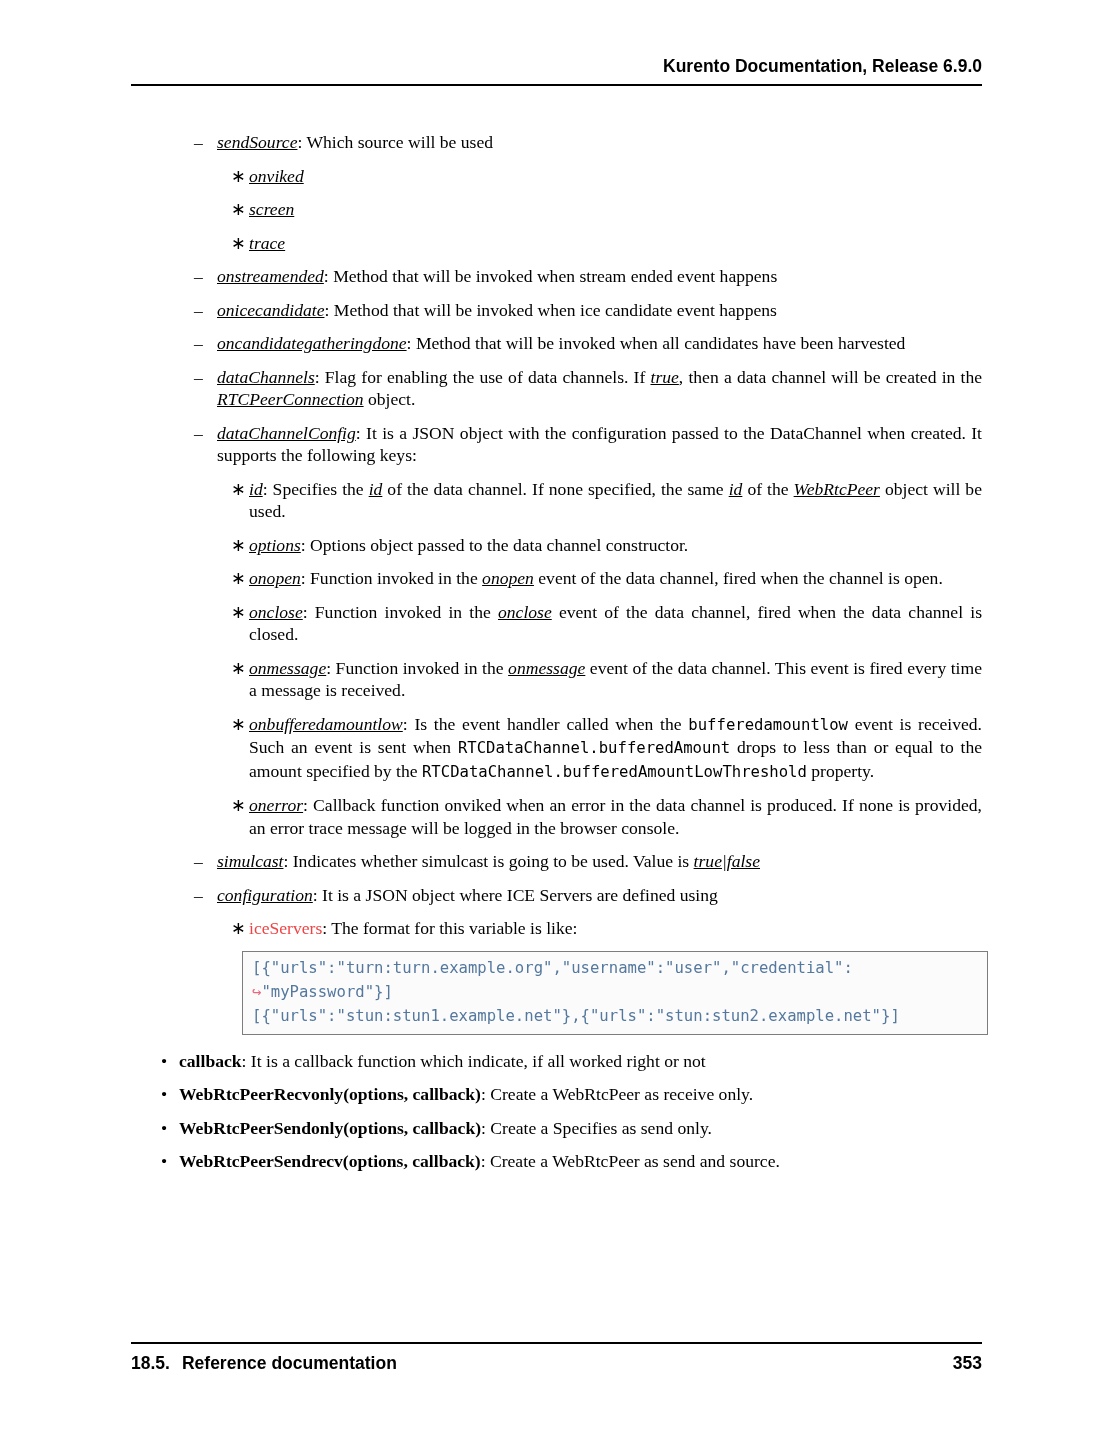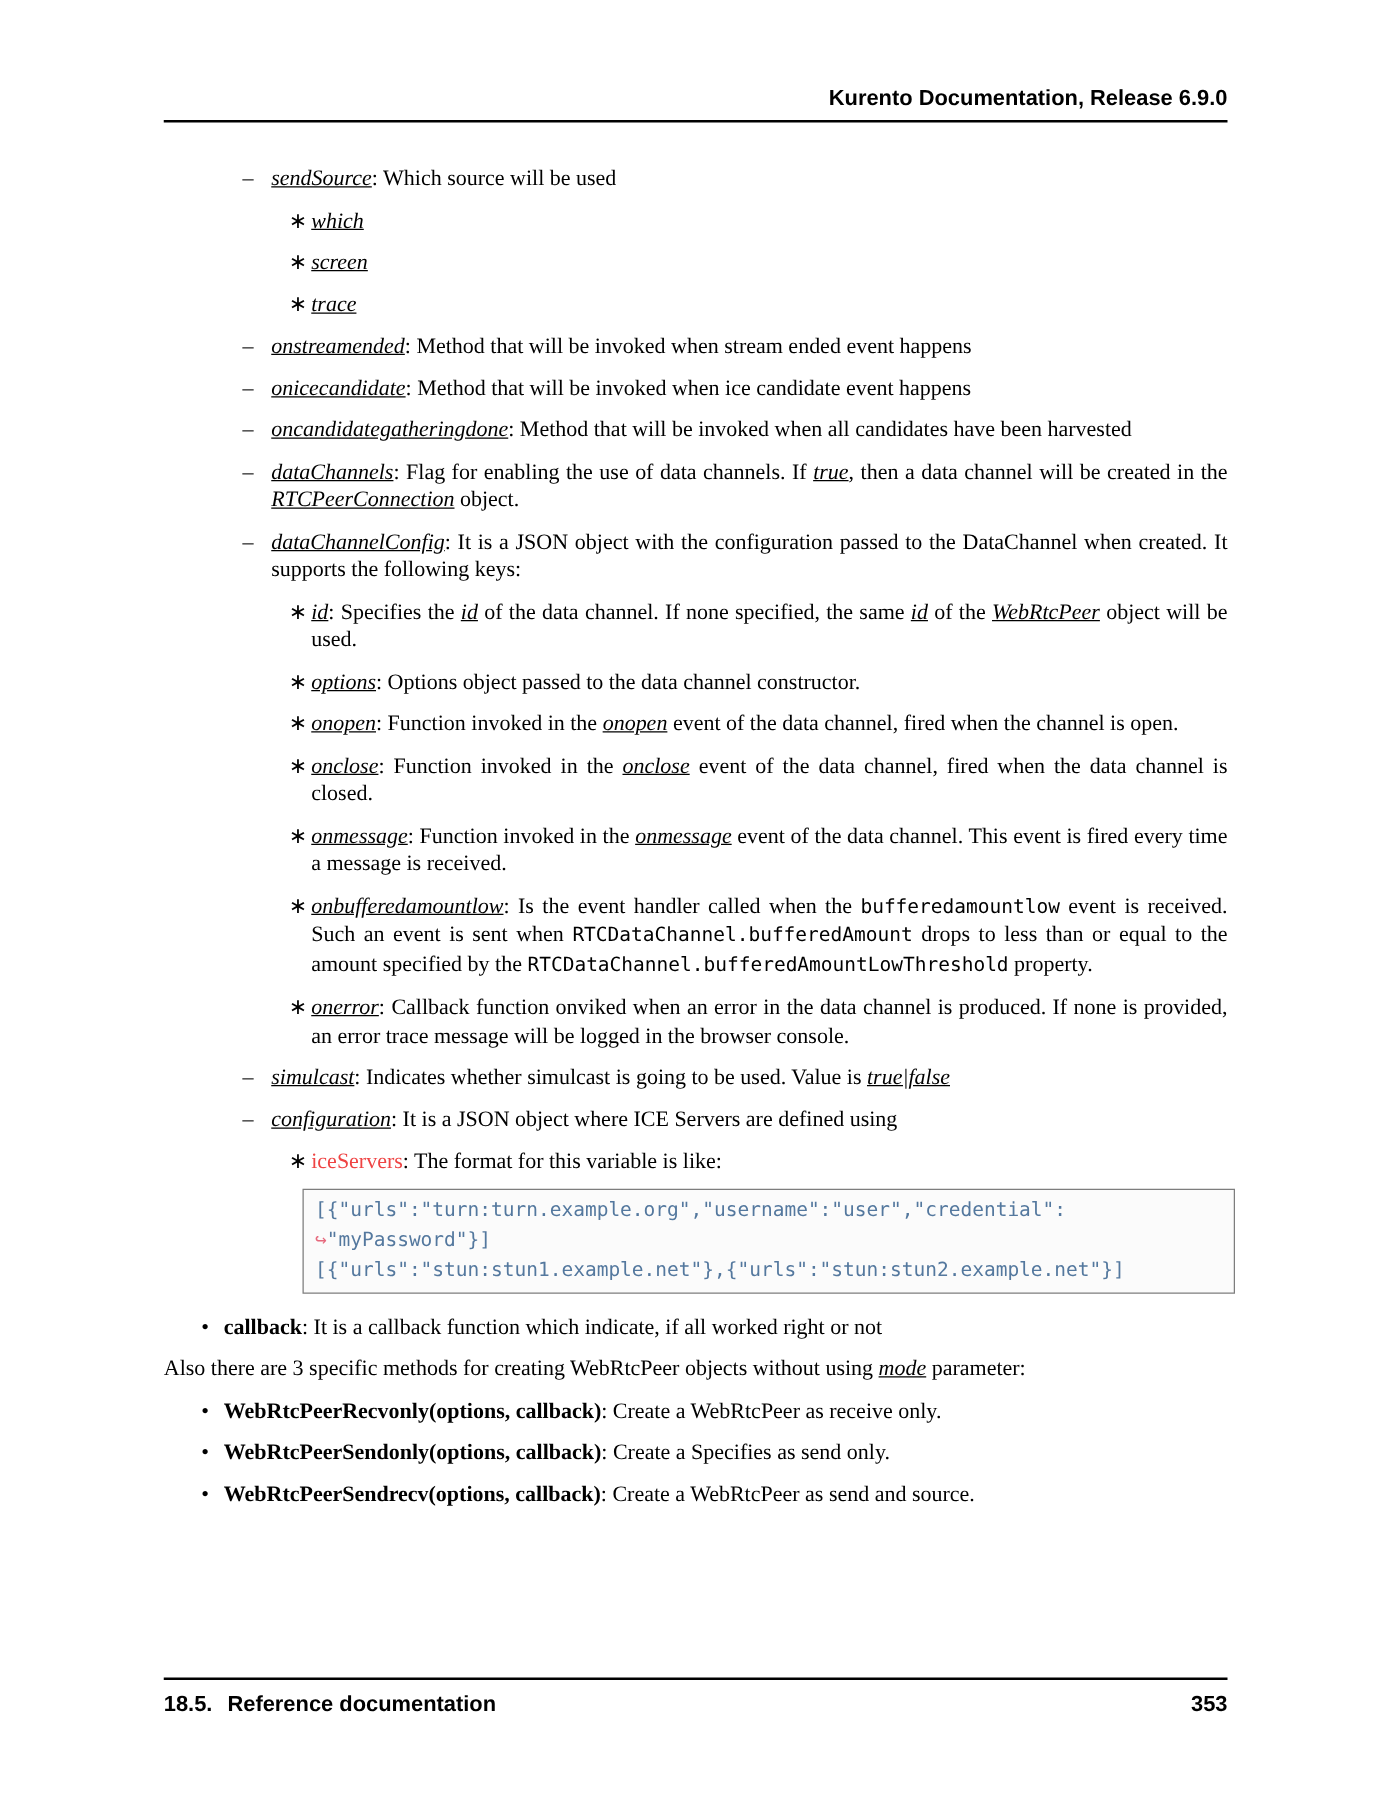--- a/index.html
+++ b/index.html
@@ -7,21 +7,21 @@
     position: relative;
     width: 1113px;
     height: 1440px;
     background: #ffffff;
     font-family: "Liberation Serif", serif;
     color: #000000;
     overflow: hidden;
   }
   .header {
     position: absolute;
-    top: 68px;
+    top: 56px;
     left: 131px;
     width: 851px;
     text-align: right;
     font-family: "Liberation Sans", sans-serif;
     font-weight: bold;
     font-size: 17.5px;
     padding-bottom: 7px;
     border-bottom: 2px solid #000000;
   }
   .main {
@@ -84,21 +84,21 @@
 </head>
 <body>
 
 <div class="page">
   <div class="header">
     <span>Kurento Documentation, Release 6.9.0</span>
   </div>
 
   <div class="main">
       <div class="item dash"><span class="marker">–</span><em>sendSource</em><span>: Which source will be used</span></div>
-      <div class="item ast"><span class="marker">∗</span><em>which</em></div>
+      <div class="item ast"><span class="marker">∗</span><em>onviked</em></div>
       <div class="item ast"><span class="marker">∗</span><em>screen</em></div>
       <div class="item ast"><span class="marker">∗</span><em>trace</em></div>
       <div class="item dash"><span class="marker">–</span><em>onstreamended</em><span>: Method that will be invoked when stream ended event happens</span></div>
       <div class="item dash"><span class="marker">–</span><em>onicecandidate</em><span>: Method that will be invoked when ice candidate event happens</span></div>
       <div class="item dash"><span class="marker">–</span><em>oncandidategatheringdone</em><span>: Method that will be invoked when all candidates have been harvested</span></div>
       <div class="item dash"><span class="marker">–</span><em>dataChannels</em><span>: Flag for enabling the use of data channels. If </span><em>true</em><span>, then a data channel will be created in the </span><em>RTCPeerConnection</em><span> object.</span></div>
       <div class="item dash"><span class="marker">–</span><em>dataChannelConfig</em><span>: It is a JSON object with the configuration passed to the DataChannel when created. It supports the following keys:</span></div>
       <div class="item ast"><span class="marker">∗</span><em>id</em><span>: Specifies the </span><em>id</em><span> of the data channel. If none specified, the same </span><em>id</em><span> of the </span><em>WebRtcPeer</em><span> object will be used.</span></div>
       <div class="item ast"><span class="marker">∗</span><em>options</em><span>: Options object passed to the data channel constructor.</span></div>
       <div class="item ast"><span class="marker">∗</span><em>onopen</em><span>: Function invoked in the </span><em>onopen</em><span> event of the data channel, fired when the channel is open.</span></div>
@@ -108,21 +108,20 @@
       <div class="item ast"><span class="marker">∗</span><em>onerror</em><span>: Callback function onviked when an error in the data channel is produced. If none is provided, an error trace message will be logged in the browser console.</span></div>
       <div class="item dash"><span class="marker">–</span><em>simulcast</em><span>: Indicates whether simulcast is going to be used. Value is </span><em>true|false</em></div>
       <div class="item dash"><span class="marker">–</span><em>configuration</em><span>: It is a JSON object where ICE Servers are defined using</span></div>
       <div class="item ast"><span class="marker">∗</span><a class="ext-link" href="#" style="color: #ef4444;">iceServers</a><span>: The format for this variable is like:</span></div>
       <div class="code-block" style="color: rgb(84, 120, 158);">
         <div class="code-line"><span>[{"urls":"turn:turn.example.org","username":"user","credential":</span></div>
         <div class="code-line"><span style="color: rgb(230, 105, 125);">↪</span><span>"myPassword"}]</span></div>
         <div class="code-line"><span>[{"urls":"stun:stun1.example.net"},{"urls":"stun:stun2.example.net"}]</span></div>
       </div>
       <div class="item bullet"><span class="marker">•</span><strong>callback</strong><span>: It is a callback function which indicate, if all worked right or not</span></div>
-      <div class="item para"><span>Also there are 3 specific methods for creating WebRtcPeer objects without using </span><em>mode</em><span> parameter:</span></div>
       <div class="item bullet"><span class="marker">•</span><strong>WebRtcPeerRecvonly(options, callback)</strong><span>: Create a WebRtcPeer as receive only.</span></div>
       <div class="item bullet"><span class="marker">•</span><strong>WebRtcPeerSendonly(options, callback)</strong><span>: Create a Specifies as send only.</span></div>
       <div class="item bullet"><span class="marker">•</span><strong>WebRtcPeerSendrecv(options, callback)</strong><span>: Create a WebRtcPeer as send and source.</span></div>
     </div>
 
   <div class="footer">
     <span>
       <span class="sec-num">18.5.</span><span>Reference documentation</span>
     </span>
     <span>353</span>

